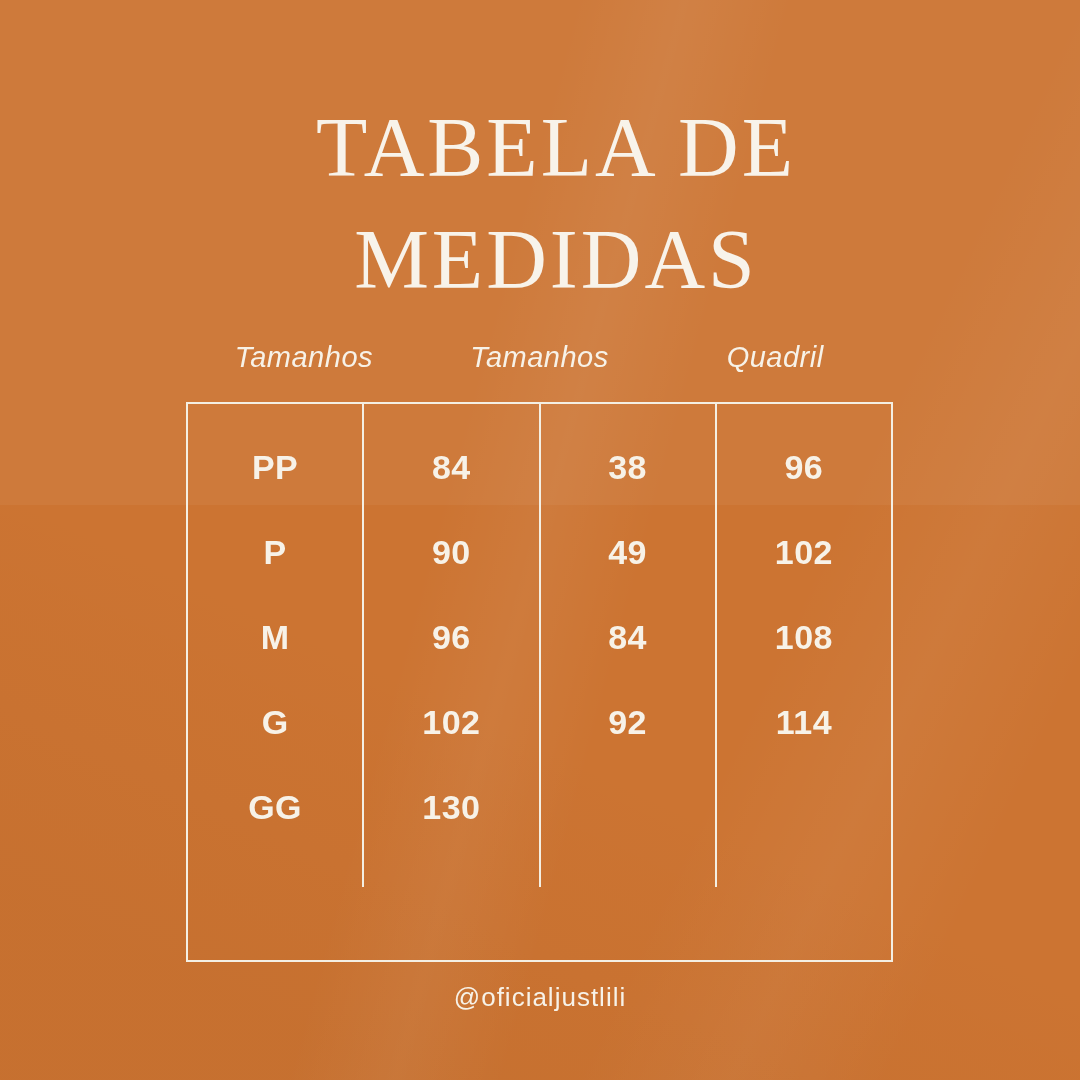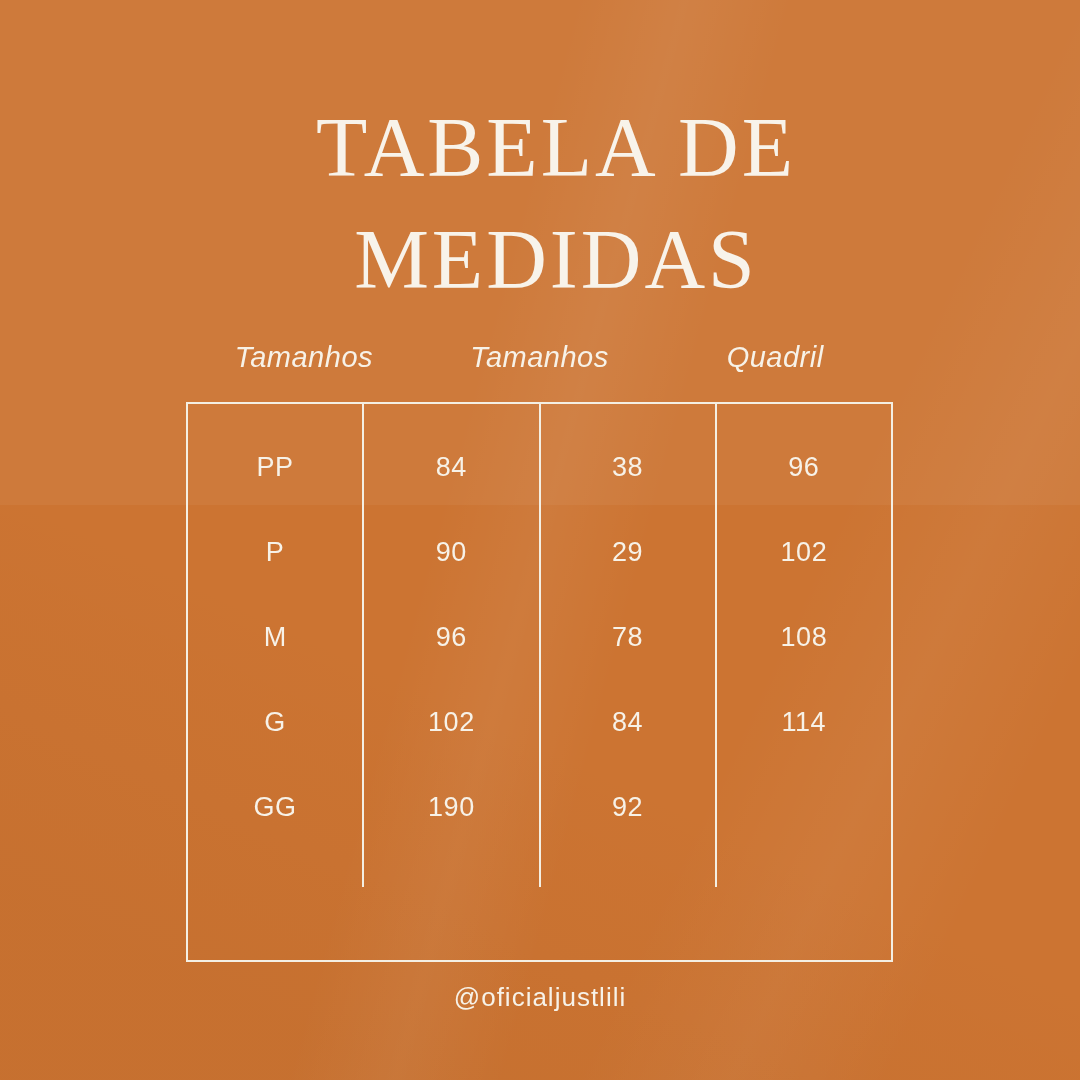--- a/index.html
+++ b/index.html
@@ -72,22 +72,22 @@
     border-right: 2px solid #f4efe3;
     padding-top: 21px;
     box-sizing: border-box;
   }
   .table-col:last-child { border-right: none; }
   .cell {
     height: 85px;
     display: flex;
     align-items: center;
     justify-content: center;
-    font-size: 27px;
-    font-weight: 400;
+    font-size: 34px;
+    font-weight: 700;
     letter-spacing: 0.5px;
     color: #f7f2e8;
   }
   .footer-handle {
     position: absolute;
     left: 0; top: 982px; width: 100%;
     text-align: center;
     font-size: 26px;
     letter-spacing: 1px;
     color: #f7f2e8;
@@ -120,26 +120,25 @@
         <div class="cell">P</div>
         <div class="cell">M</div>
         <div class="cell">G</div>
         <div class="cell">GG</div>
       </div>
       <div class="table-col">
         <div class="cell">84</div>
         <div class="cell">90</div>
         <div class="cell">96</div>
         <div class="cell">102</div>
-        <div class="cell">190</div>
+        <div class="cell">130</div>
       </div>
       <div class="table-col">
         <div class="cell">38</div>
-        <div class="cell">29</div>
-        <div class="cell">78</div>
+        <div class="cell">49</div>
         <div class="cell">84</div>
         <div class="cell">92</div>
       </div>
       <div class="table-col">
         <div class="cell">96</div>
         <div class="cell">102</div>
         <div class="cell">108</div>
         <div class="cell">114</div>
       </div>
     </div>

